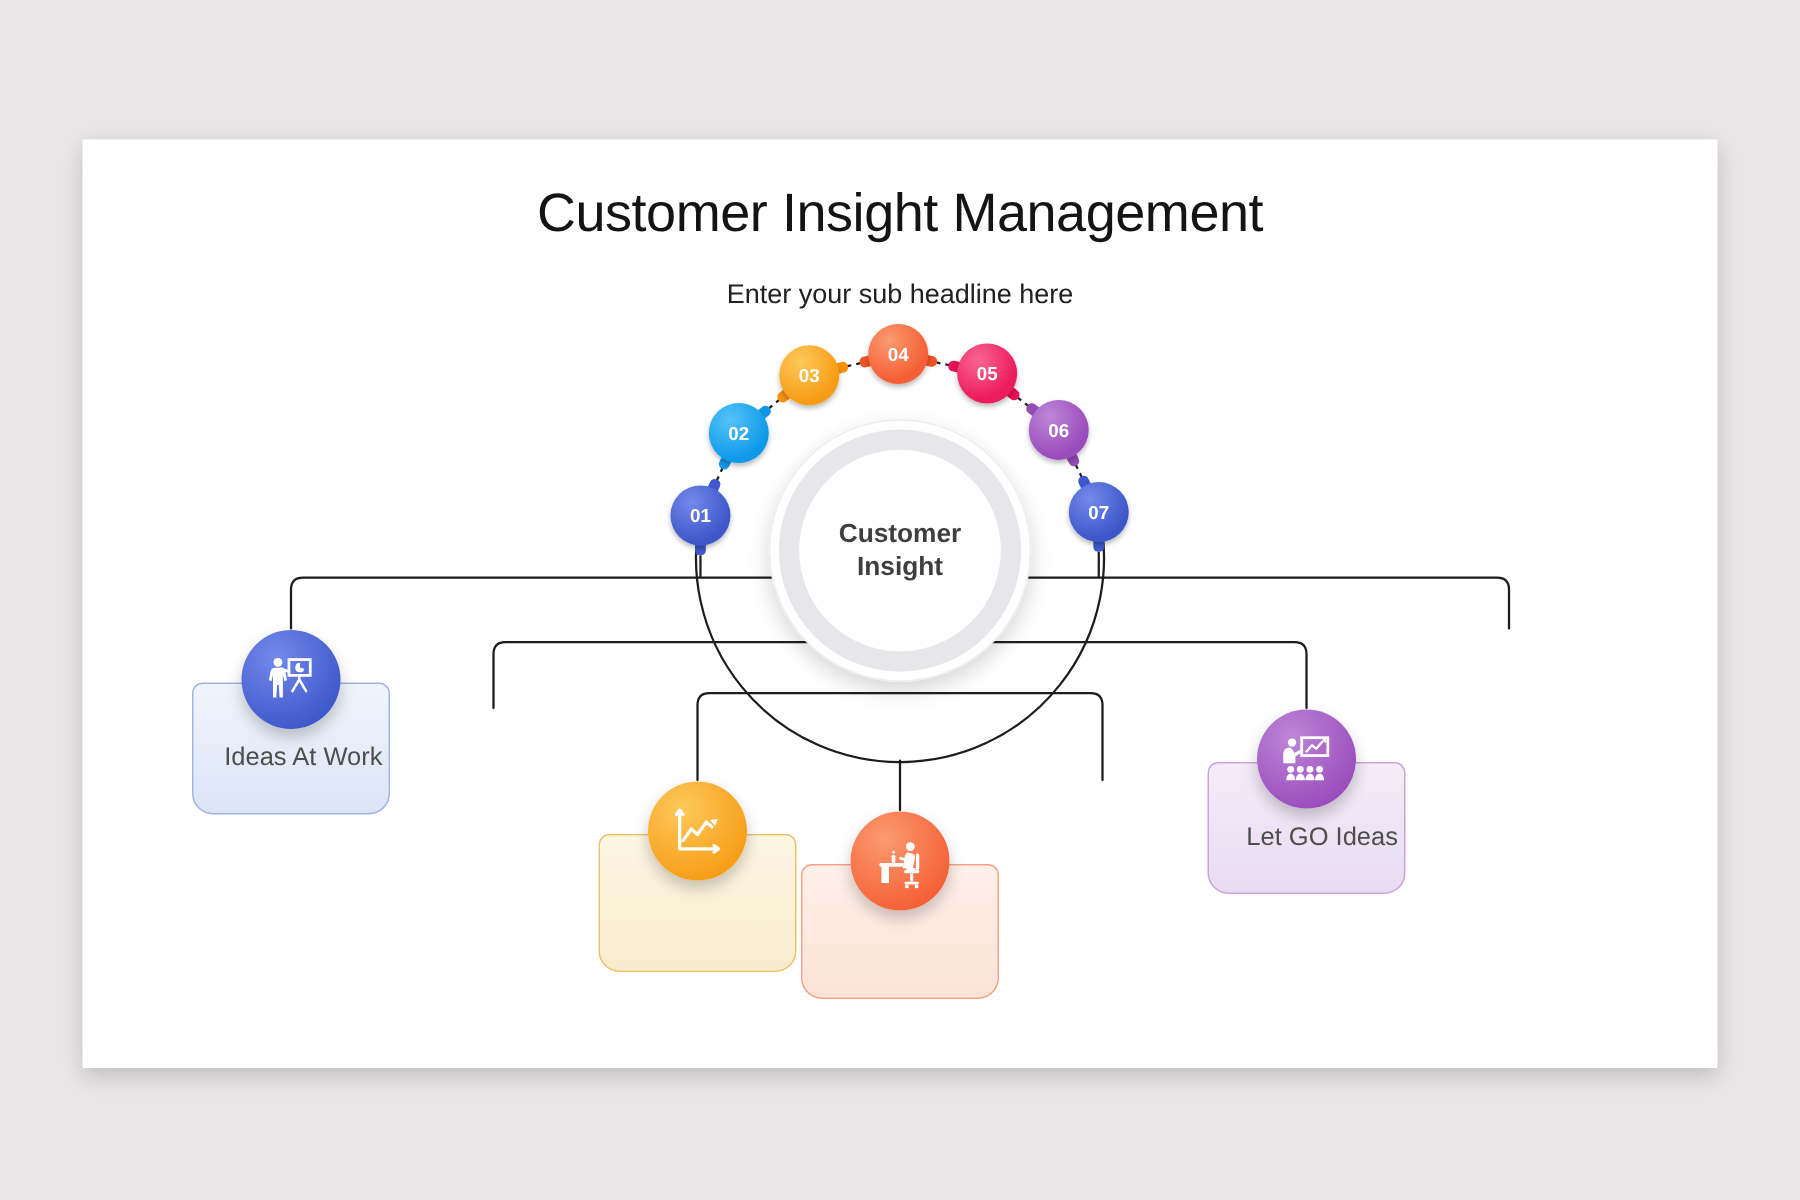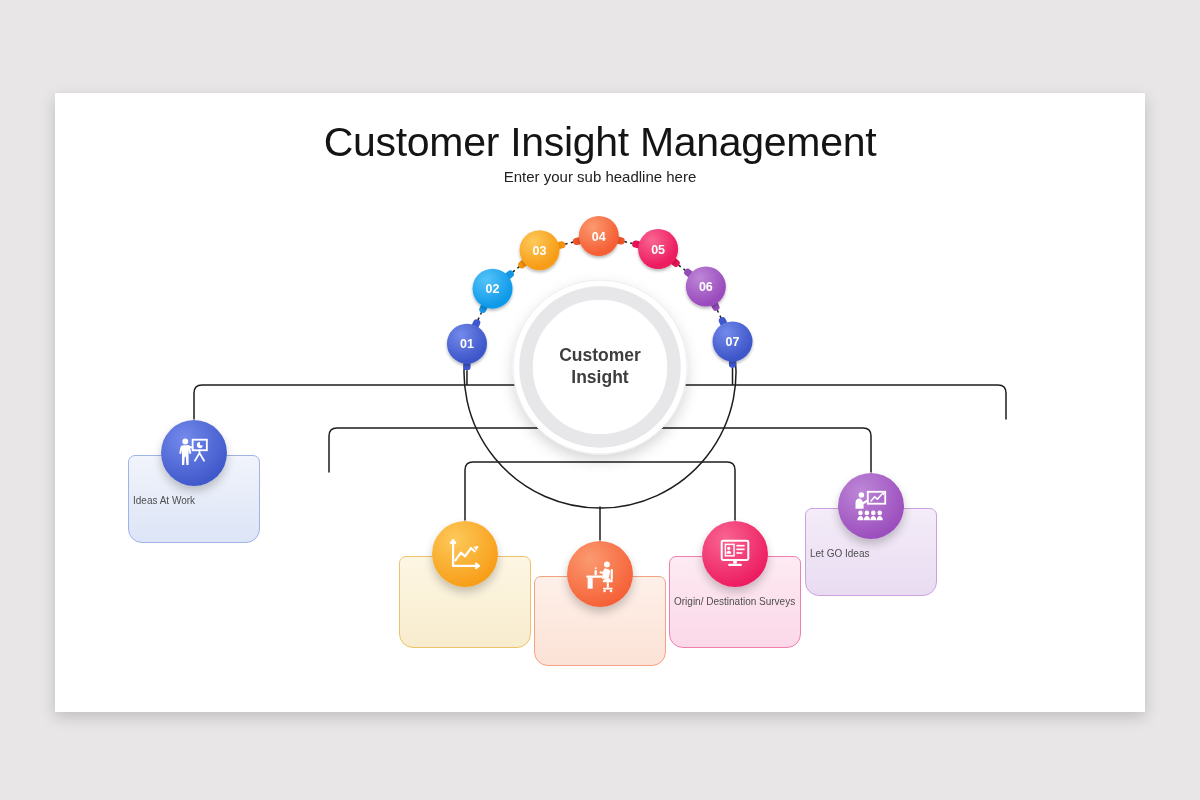--- a/index.html
+++ b/index.html
@@ -8,44 +8,44 @@
     background:#e8e6e7;
     font-family:"Liberation Sans", sans-serif;
   }
   .slide{
     position:absolute;left:55px;top:93px;width:1090px;height:619px;
     background:#ffffff;
     box-shadow:0 5px 14px rgba(0,0,0,0.18);
   }
   .slide-title{
     margin:27px 0 0 0;text-align:center;
-    font-size:41px;font-weight:500;letter-spacing:-0.3px;color:#141414;
+    font-size:36px;font-weight:500;letter-spacing:-0.3px;color:#141414;
     line-height:44px;
   }
   .slide-subtitle{
-    margin-top:4px;text-align:center;
-    font-size:15px;color:#212121;
+    margin-top:22px;text-align:center;
+    font-size:18px;color:#212121;
   }
   #diagram{position:absolute;left:0;top:0;z-index:1;}
   .header-block{position:relative;z-index:2;}
   .cards-layer{position:absolute;left:0;top:0;width:100%;height:100%;z-index:3;}
   .card{
     position:absolute;box-sizing:border-box;
     border:1px solid #ccc;
     border-radius:7px 7px 14px 14px;
   }
   .card-icon{
     position:absolute;top:-36px;left:50%;transform:translateX(-50%);
     width:66px;height:66px;border-radius:50%;
     display:flex;align-items:center;justify-content:center;
     box-shadow:0 5px 10px rgba(0,0,0,0.22);
   }
   .card-label{
     position:absolute;left:4px;right:4px;top:38px;
-    text-align:left;font-size:10px;line-height:1.32;color:#4e4e4e;
+    text-align:right;font-size:17px;line-height:1.32;color:#4e4e4e;
   }
   .step-num{
     font-family:"Liberation Sans", sans-serif;
     font-size:12.5px;font-weight:bold;fill:#ffffff;
   }
   .donut-text{
     font-family:"Liberation Sans", sans-serif;
     font-size:17.5px;font-weight:bold;fill:#3e3e3e;text-anchor:middle;
   }
 </style>
@@ -203,38 +203,20 @@
     <rect x="35.6" y="18.5" width="2.4" height="12" rx="1.1"></rect>
     <rect x="27" y="30.5" width="11" height="2.4" rx="1.1"></rect>
     <rect x="31.4" y="33" width="2.2" height="6"></rect>
     <rect x="27.2" y="39" width="10.6" height="2" rx="1"></rect>
     <circle cx="29" cy="42.5" r="1.4"></circle>
               <circle cx="36" cy="42.5" r="1.4"></circle>
             </g>
           </svg>
         </div>
       </div>
-      <div class="card" style="left: 614px; top: 463px; width: 132px; height: 92px; background: linear-gradient(rgb(253, 234, 242), rgb(251, 216, 232)); border-color: rgb(239, 127, 174);">
-        <div class="card-icon" style="background: radial-gradient(circle at 35% 28%, rgb(249, 101, 146) 0%, rgb(236, 26, 95) 78%);">
-          <svg viewBox="0 0 48 48" width="44" height="44">
-    <rect x="9.5" y="9.5" width="29" height="21" rx="1.5" fill="none" stroke="#fff" stroke-width="2.2"></rect>
-    <rect x="13.5" y="13.5" width="9.5" height="12.5" fill="none" stroke="#fff" stroke-width="1.6"></rect>
-    <g fill="#fff">
-    <circle cx="17.2" cy="17.8" r="1.7"></circle>
-    <path d="M14.6 23.8 c0-2.1 1.1-3.3 2.6-3.3 s2.6 1.2 2.6 3.3 z"></path>
-    <rect x="25.5" y="14" width="9" height="1.8"></rect>
-    <rect x="25.5" y="18" width="9" height="1.8"></rect>
-    <rect x="25.5" y="22" width="6.5" height="1.8"></rect>
-    <rect x="22" y="30.5" width="4" height="4"></rect>
-    <rect x="16.5" y="34.5" width="15" height="2.6" rx="1.2"></rect>
-            </g>
-          </svg>
-        </div>
-        <div class="card-label">Origin/ Destination Surveys</div>
-      </div>
       <div class="card" style="left: 750px; top: 415px; width: 132px; height: 88px; background: linear-gradient(rgb(244, 236, 248), rgb(233, 220, 242)); border-color: rgb(201, 163, 221);">
         <div class="card-icon" style="background: radial-gradient(circle at 35% 28%, rgb(189, 134, 215) 0%, rgb(154, 76, 188) 78%);">
           <svg viewBox="0 0 48 48" width="44" height="44">
     <rect x="20.5" y="8.5" width="19" height="13" fill="none" stroke="#fff" stroke-width="2"></rect>
     <path d="M24 18.5 l4 -4.5 3 2.5 4.5 -5" fill="none" stroke="#fff" stroke-width="1.7" stroke-linecap="round" stroke-linejoin="round"></path>
     <path d="M35.3 10 l3.4 -.9 -.8 3.4 z" fill="#fff"></path>
     <g fill="#fff">
     <circle cx="13.5" cy="12" r="3"></circle>
     <path d="M10.5 15.8 c-2.2 .5 -3.4 2.3 -3.4 4.9 V27 h8.8 v-4.8 l5.3 -3.4 -1.1 -1.9 -5 2.7 c-.8 -2.4 -2.4 -4.3 -4.6 -3.8 z"></path>
     <circle cx="12.5" cy="31.5" r="2.5"></circle>

